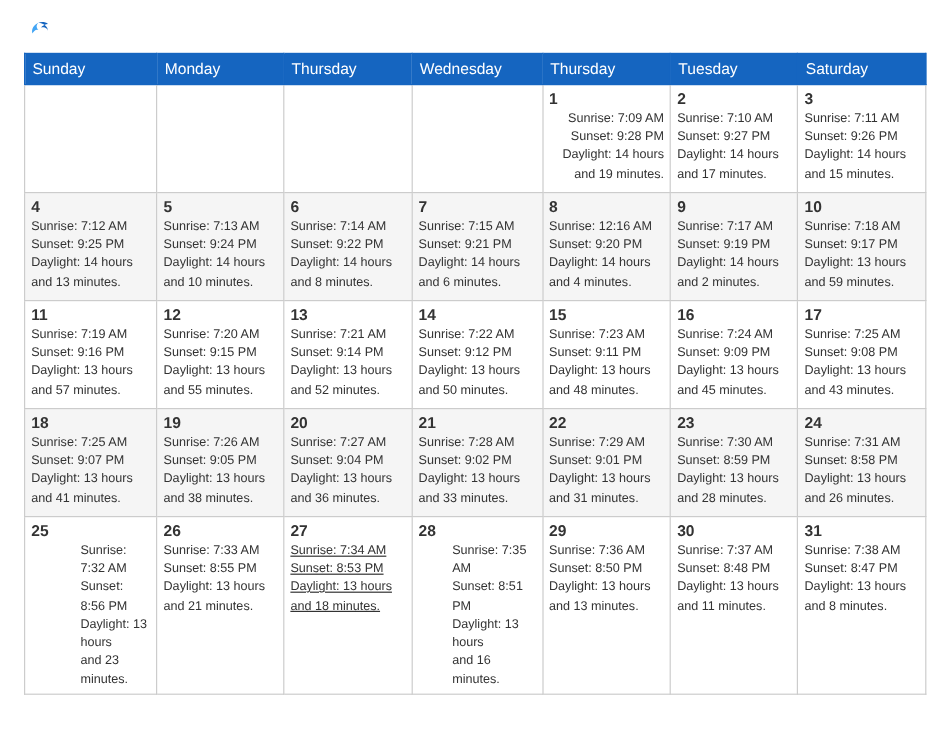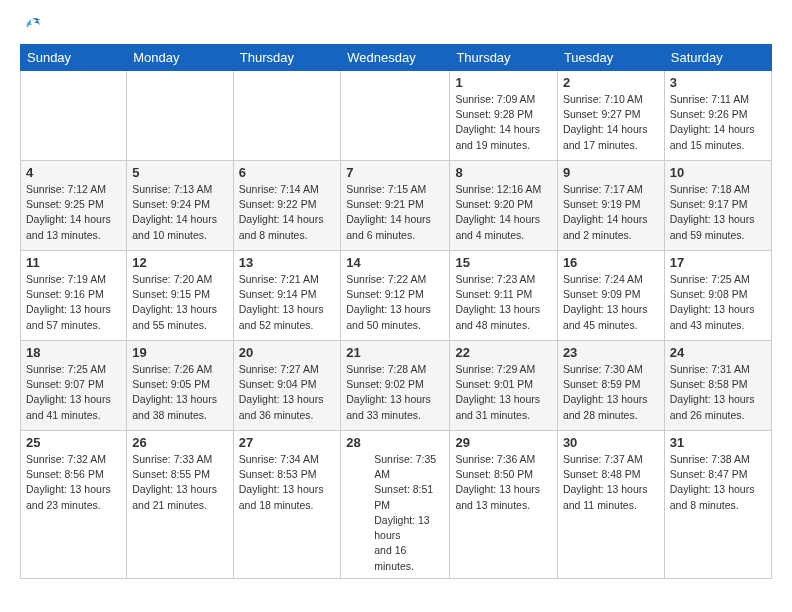--- a/index.html
+++ b/index.html
@@ -134,21 +134,21 @@
         </tr>
     </thead>
     <tbody id="calendar-body">
     <tr>
           <td class="empty-cell"></td>
           <td class="empty-cell"></td>
           <td class="empty-cell"></td>
           <td class="empty-cell"></td>
           <td>
             <div class="day-number">1</div>
-            <div class="day-info" style="white-space: pre-line;">Sunrise: 7:09 AM
+            <div class="day-info" style="white-space: pre-line; text-align: right;">Sunrise: 7:09 AM
 Sunset: 9:28 PM
 Daylight: 14 hours
 and 19 minutes.</div>
           </td>
           <td>
             <div class="day-number">2</div>
             <div class="day-info" style="white-space: pre-line;">Sunrise: 7:10 AM
 Sunset: 9:27 PM
 Daylight: 14 hours
 and 17 minutes.</div>
@@ -310,35 +310,35 @@
             <div class="day-number">24</div>
             <div class="day-info" style="white-space: pre-line;">Sunrise: 7:31 AM
 Sunset: 8:58 PM
 Daylight: 13 hours
 and 26 minutes.</div>
           </td>
         </tr>
         <tr>
           <td>
             <div class="day-number">25</div>
-            <div class="day-info" style="white-space: pre-line;">Sunrise: 7:32 AM
+            <div class="day-info" style="white-space: pre-line; margin-left: 41px;">Sunrise: 7:32 AM
 Sunset: 8:56 PM
 Daylight: 13 hours
 and 23 minutes.</div>
           </td>
           <td>
             <div class="day-number">26</div>
             <div class="day-info" style="white-space: pre-line;">Sunrise: 7:33 AM
 Sunset: 8:55 PM
 Daylight: 13 hours
 and 21 minutes.</div>
           </td>
           <td>
             <div class="day-number">27</div>
-            <div class="day-info" style="white-space: pre-line;">Sunrise: 7:34 AM
+            <div class="day-info" style="white-space: pre-line; text-decoration: underline;">Sunrise: 7:34 AM
 Sunset: 8:53 PM
 Daylight: 13 hours
 and 18 minutes.</div>
           </td>
           <td>
             <div class="day-number">28</div>
             <div class="day-info" style="white-space: pre-line; margin-left: 28px;">Sunrise: 7:35 AM
 Sunset: 8:51 PM
 Daylight: 13 hours
 and 16 minutes.</div>

